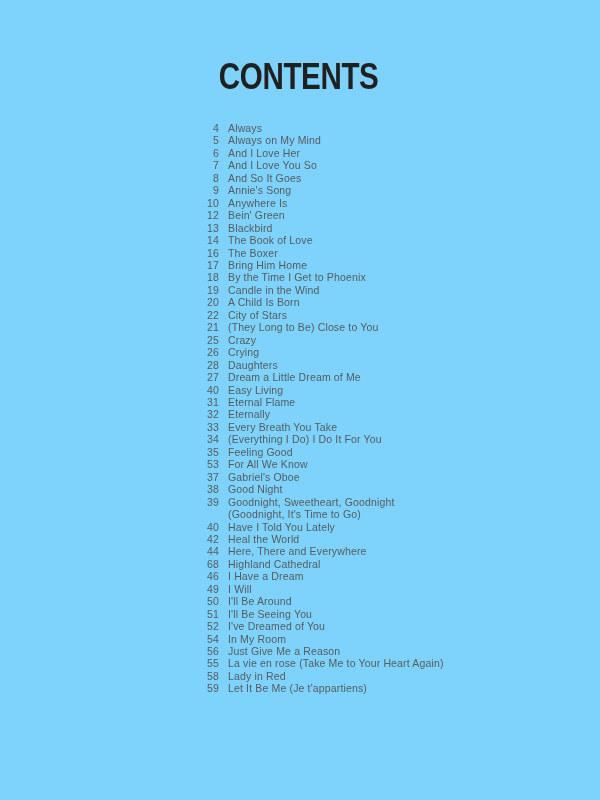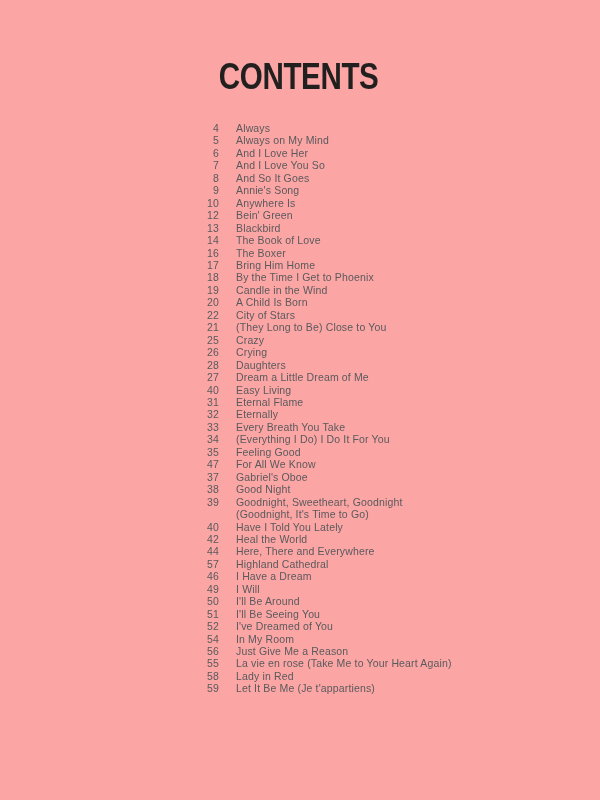--- a/index.html
+++ b/index.html
@@ -1,20 +1,20 @@
 <!DOCTYPE html>
 <html><head>
 <meta charset="utf-8">
 <style>
   html, body { margin: 0; padding: 0; background: #ffffff; }
   .sheet {
     position: relative;
     width: 600px;
     height: 800px;
-    background: #fca5a5;
+    background: #7dd3fc;
     overflow: hidden;
     font-family: "Liberation Sans", sans-serif;
   }
   .headline {
     position: absolute;
     top: 56px;
     left: 0;
     width: 600px;
     margin: 0;
     text-align: center;
@@ -37,21 +37,21 @@
     font-size: 10.5px;
     line-height: 12.45px;
     letter-spacing: 0.15px;
   }
   .row { display: flex; align-items: flex-start; }
   .num {
     flex: none;
     width: 26px;
     text-align: right;
   }
-  .title { margin-left: 17px; white-space: nowrap; }
+  .title { margin-left: 9px; white-space: nowrap; }
   .cont { display: block; }
 </style>
 </head>
 <body>
 
 <div class="sheet">
   <h1 class="headline">CONTENTS</h1>
   <ol class="toc" id="toc-list">
   <li class="row">
     <span class="num">4</span>
@@ -264,21 +264,21 @@
 
   <li class="row">
     <span class="num">35</span>
     <span class="title">
       <span>Feeling Good</span>
       
     </span>
   </li>
 
   <li class="row">
-    <span class="num">47</span>
+    <span class="num">53</span>
     <span class="title">
       <span>For All We Know</span>
       
     </span>
   </li>
 
   <li class="row">
     <span class="num">37</span>
     <span class="title">
       <span>Gabriel's Oboe</span>
@@ -321,21 +321,21 @@
 
   <li class="row">
     <span class="num">44</span>
     <span class="title">
       <span>Here, There and Everywhere</span>
       
     </span>
   </li>
 
   <li class="row">
-    <span class="num">57</span>
+    <span class="num">68</span>
     <span class="title">
       <span>Highland Cathedral</span>
       
     </span>
   </li>
 
   <li class="row">
     <span class="num">46</span>
     <span class="title">
       <span>I Have a Dream</span>

